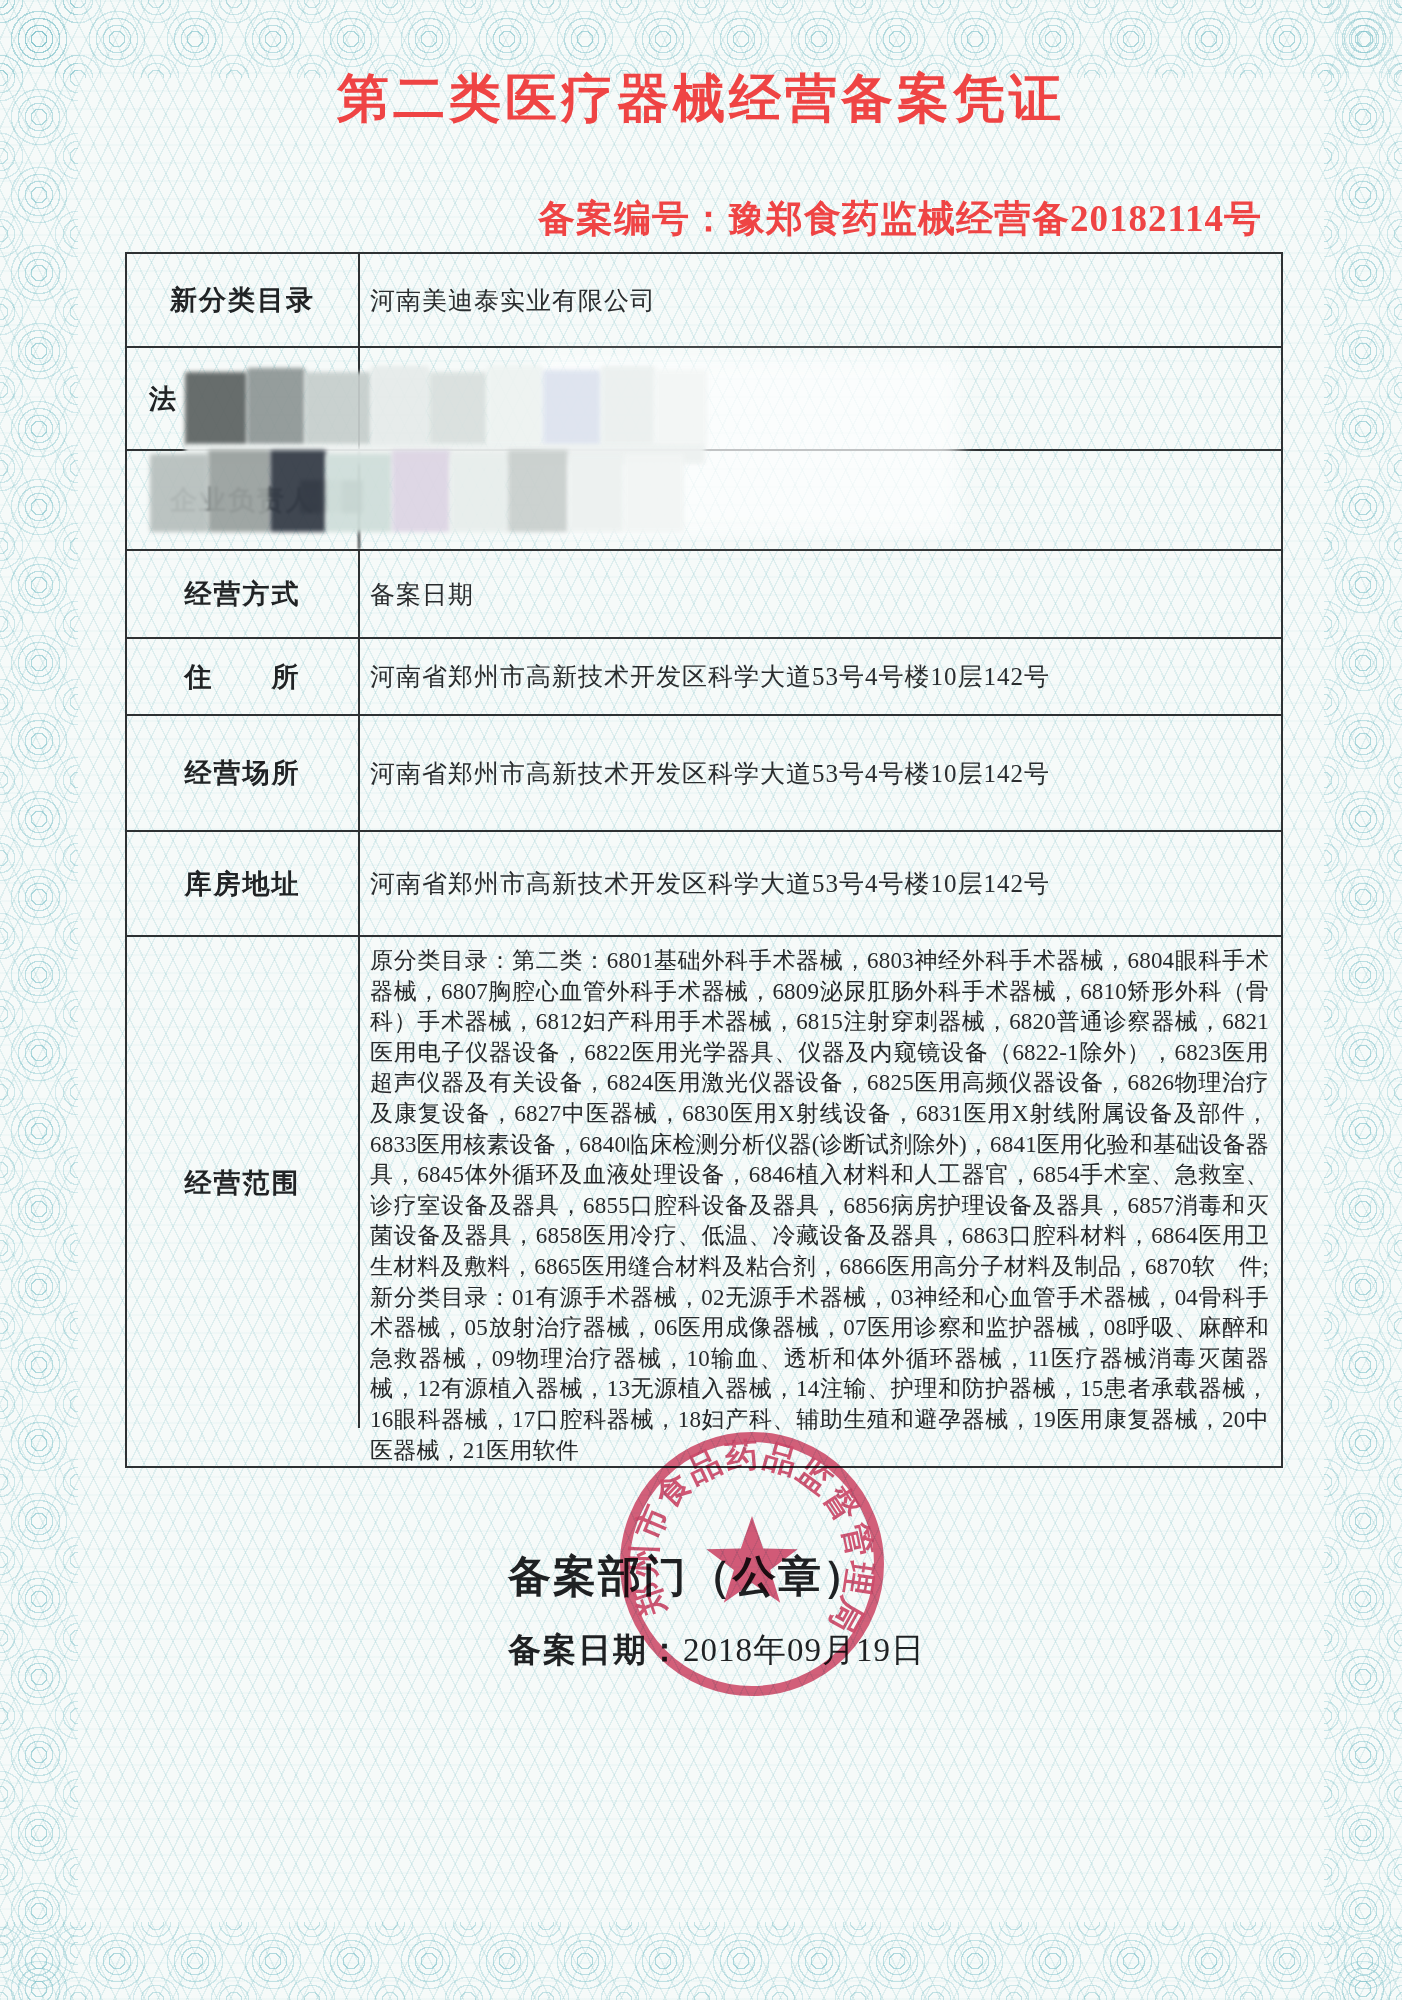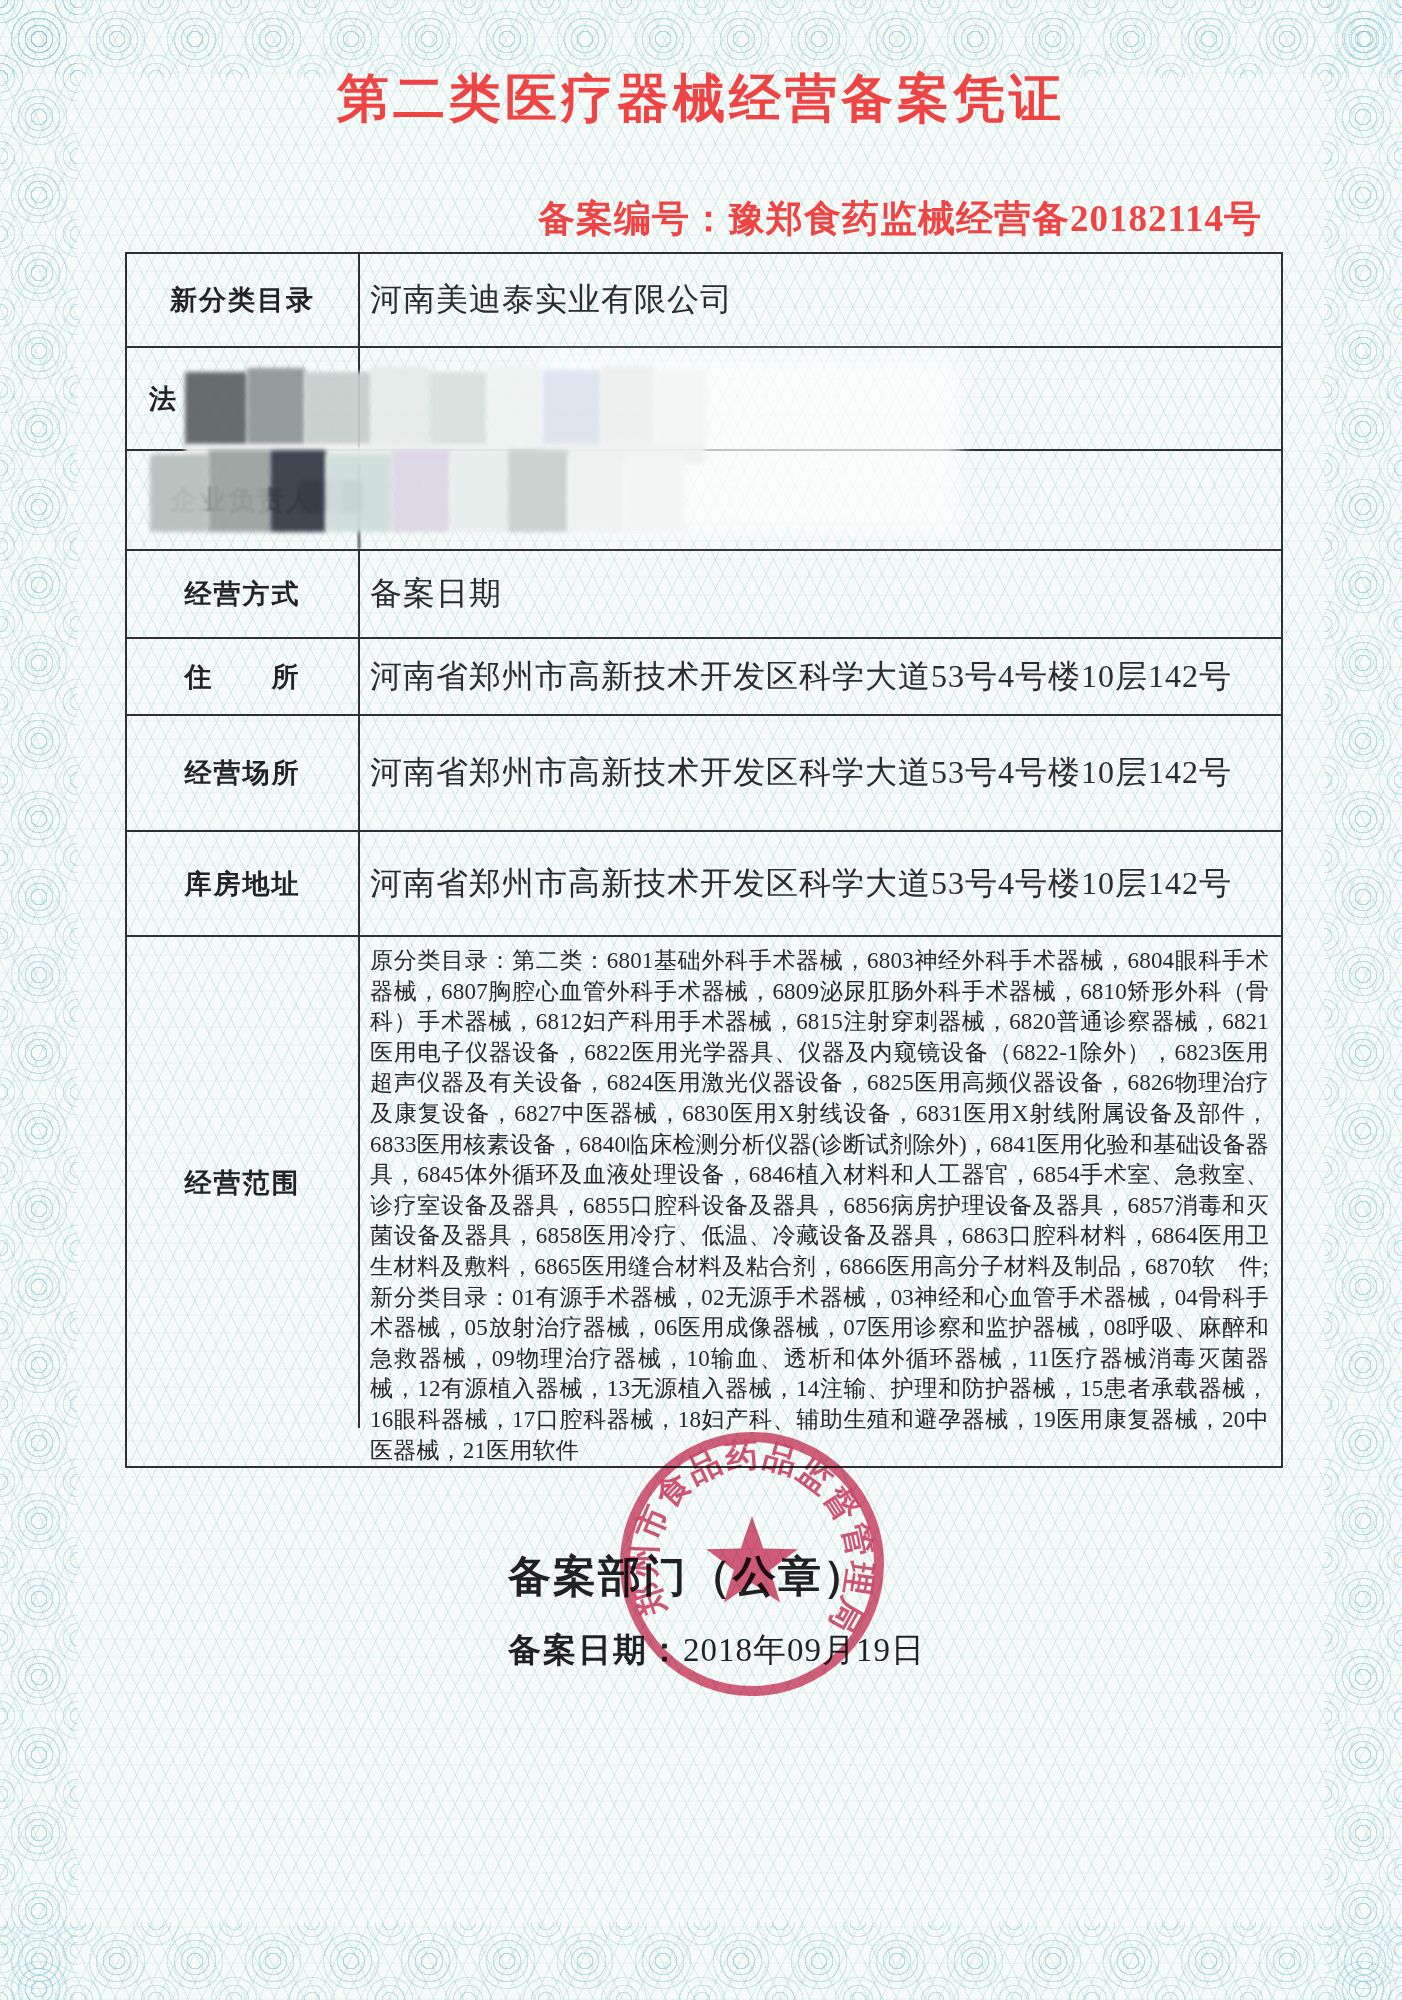--- a/index.html
+++ b/index.html
@@ -51,21 +51,21 @@
   .r1{height:94px} .r2{height:103px} .r3{height:100px} .r4{height:88px}
   .r5{height:77px} .r6{height:116px} .r7{height:105px} .r8{height:491px}
   .cell-label{
     width:233px; flex:0 0 233px; border-right:2px solid #2e3133;
     display:flex; align-items:center; justify-content:center;
     font-size:27px; font-weight:700; letter-spacing:2px; color:#212325;
     text-align:center;
   }
   .cell-value{
     flex:1; display:flex; align-items:center;
-    padding:6px 20px 6px 10px; font-size:32px; color:#2a2c2e; letter-spacing:1px;
+    padding:6px 20px 6px 10px; font-size:25px; color:#2a2c2e; letter-spacing:1px;
   }
   .cell-value.para{
     display:block; font-size:23px; line-height:30.6px; letter-spacing:.2px;
     text-align:justify; padding:9px 12px 6px 10px; color:#26282a;
   }
 
   
   .mosaic-layer{ position:absolute; left:0; top:0; width:1402px; height:2000px; pointer-events:none; }
   .mz{ position:absolute; filter:blur(2px); border-radius:2px; }
   .smudge{ position:absolute; filter:blur(2.2px); color:#3c4245; font-weight:700; }

